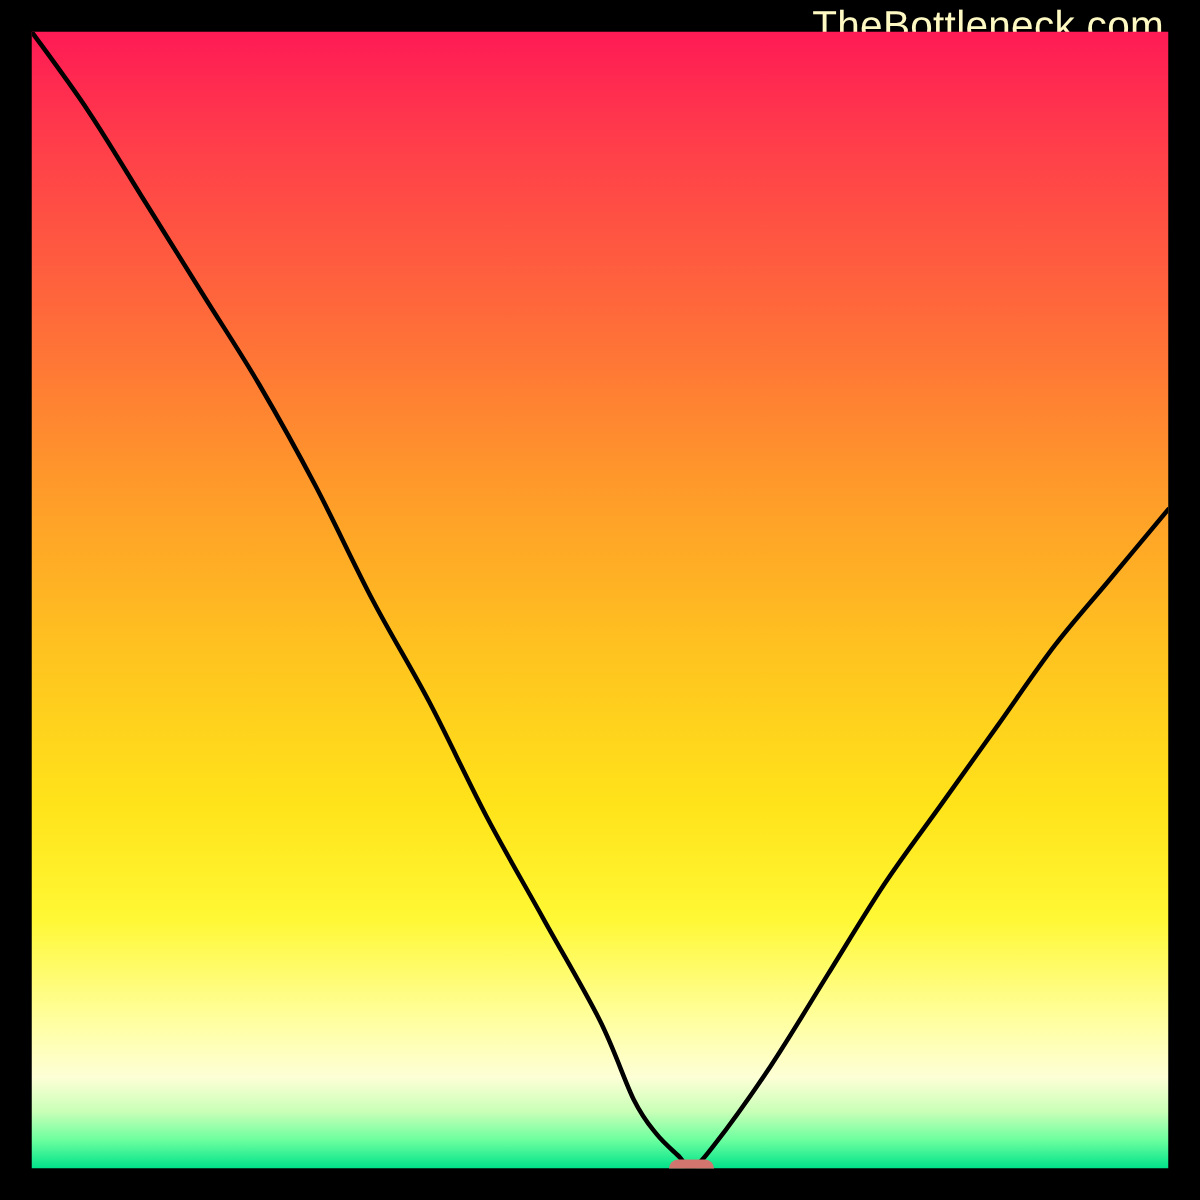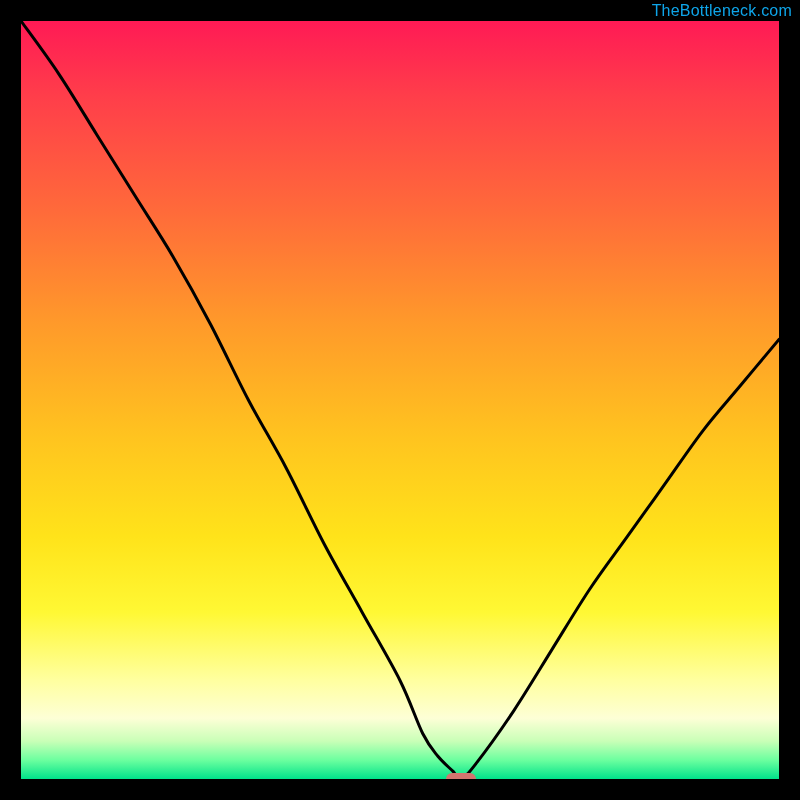--- a/index.html
+++ b/index.html
@@ -44,23 +44,23 @@
       #ffffa0 87%,
       #fdffd6 92%,
       #c9ffb7 95%,
       #6cff9f 97.5%,
       #00e28a 100%
     );
   }
   .watermark {
     position: absolute;
     top: 2px;
-    right: 8px;
-    color: #0ea5e9;
-    font-size: 16px;
+    right: 24px;
+    color: #fef9c3;
+    font-size: 27px;
     letter-spacing: 0.2px;
     font-weight: 400;
     user-select: none;
   }
   .curve-svg {
     position: absolute;
     left: 0;
     top: 0;
     width: 100%;
     height: 100%;

